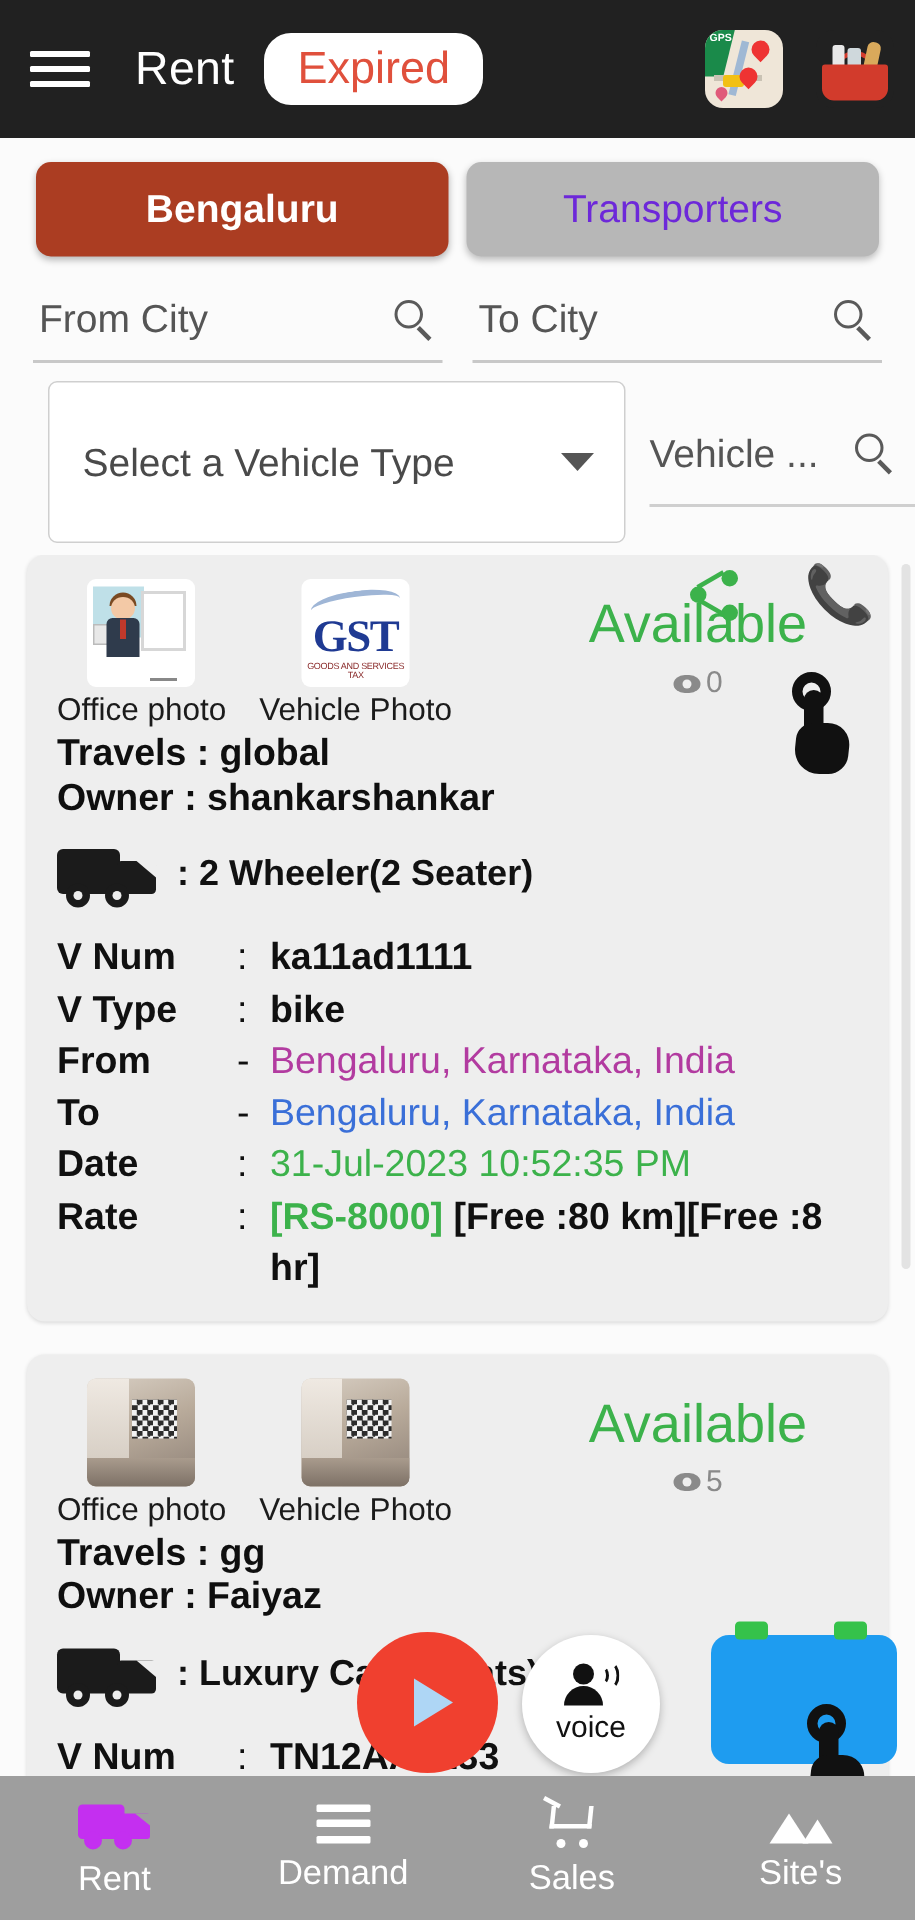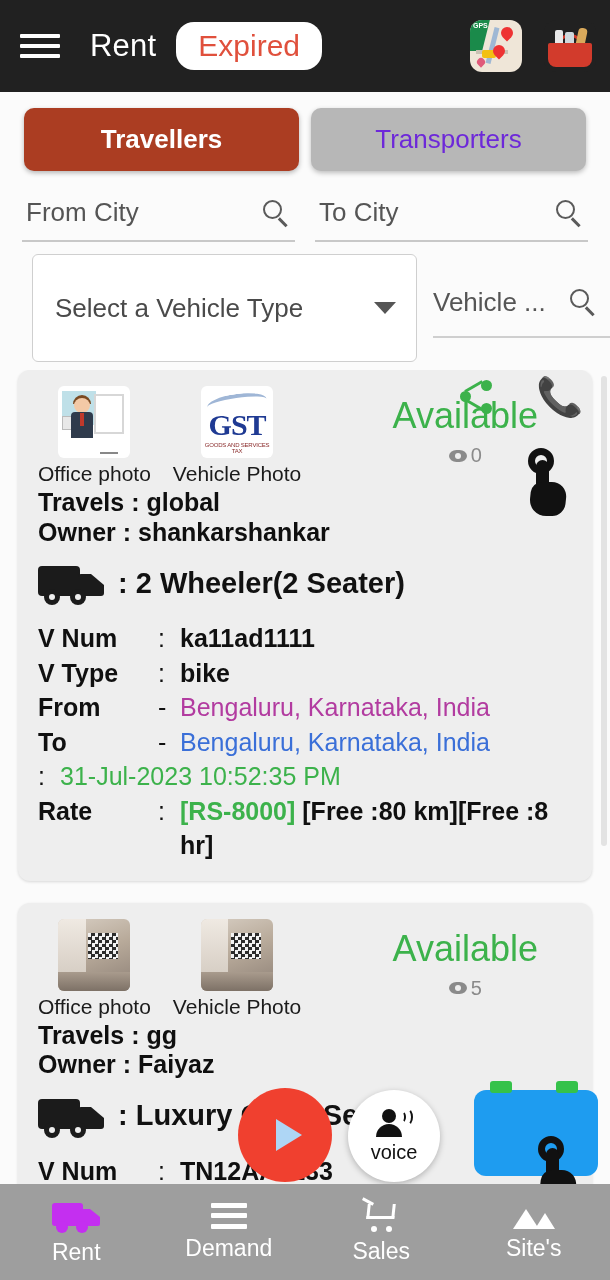--- a/index.html
+++ b/index.html
@@ -155,21 +155,21 @@
     background: #1b1b1b; border-radius: 3px; }
   .truck .cab::after { content:""; position:absolute; right:0; top:0; width:0; height:0;
     border-left: 13px solid transparent; border-top: 11px solid #eeeeee; }
   .truck .box { position: absolute; left: 0; bottom: 9px; width: 42px; height: 30px;
     background: #1b1b1b; border-radius: 4px; }
   .truck .w1, .truck .w2 { position: absolute; bottom: 0; width: 16px; height: 16px;
     background: #1b1b1b; border-radius: 50%; }
   .truck .w1::after, .truck .w2::after { content:""; position:absolute; left:5px; top:5px;
     width:6px; height:6px; background:#eeeeee; border-radius:50%; }
   .truck .w1 { left: 6px; } .truck .w2 { left: 32px; }
-  .vehicle-text { font-size: 29px; font-weight: bold; color: #111; margin-left: 14px; }
+  .vehicle-text { font-size: 24px; font-weight: bold; color: #111; margin-left: 14px; }
 
   .card-icons { position: absolute; right: 18px; top: 8px; display: flex; gap: 42px; align-items: center; }
   .share { width: 36px; height: 36px; position: relative; }
   .share i { position: absolute; width: 11px; height: 11px; background: #3cb24b; border-radius: 50%; }
   .share i.a { right: 2px; top: 1px; } .share i.b { left: 2px; top: 12px; } .share i.c { right: 2px; bottom: 1px; }
   .share u { position: absolute; background: #3cb24b; height: 3px; width: 20px; }
   .share u.l1 { left: 7px; top: 11px; transform: rotate(-30deg); transform-origin: left center; }
   .share u.l2 { left: 7px; top: 19px; transform: rotate(30deg); transform-origin: left center; }
   .phone-ic { width: 38px; height: 38px; position: relative; color: #3cb24b; font-size: 38px; line-height: 38px; }
 
@@ -286,21 +286,21 @@
         <div class="handle"></div>
           <div class="bread"></div>
         <div class="bottle"></div>
           <div class="bottle2"></div>
         <div class="body"></div>
       </div>
     </div>
   </div>
 
   <div class="tabs">
-    <div class="tab active">Travellers</div>
+    <div class="tab active">Bengaluru</div>
     <div class="tab inactive">Transporters</div>
   </div>
 
   <div class="city-row">
     <div class="city-field">
       <span class="ph">From City</span>
       <span class="mag">
           <span class="circle"></span>
           <span class="stick"></span>
         </span>
@@ -417,20 +417,21 @@
           <span class="lab">From</span>
           <span class="sep">-</span>
           <span class="val purple">Bengaluru, Karnataka, India</span>
         </div>
         <div class="row">
           <span class="lab">To</span>
           <span class="sep">-</span>
           <span class="val blue">Bengaluru, Karnataka, India</span>
         </div>
         <div class="row">
+          <span class="lab">Date</span>
           <span class="sep">:</span>
           <span class="val green">31-Jul-2023 10:52:35 PM</span>
         </div>
         <div class="row">
           <span class="lab">Rate</span>
           <span class="sep">:</span>
           <span class="val rate">
             <span class="amt">[RS-8000]</span>
             <span class="rest">[Free :80 km][Free  :8 hr]</span>
           </span>

